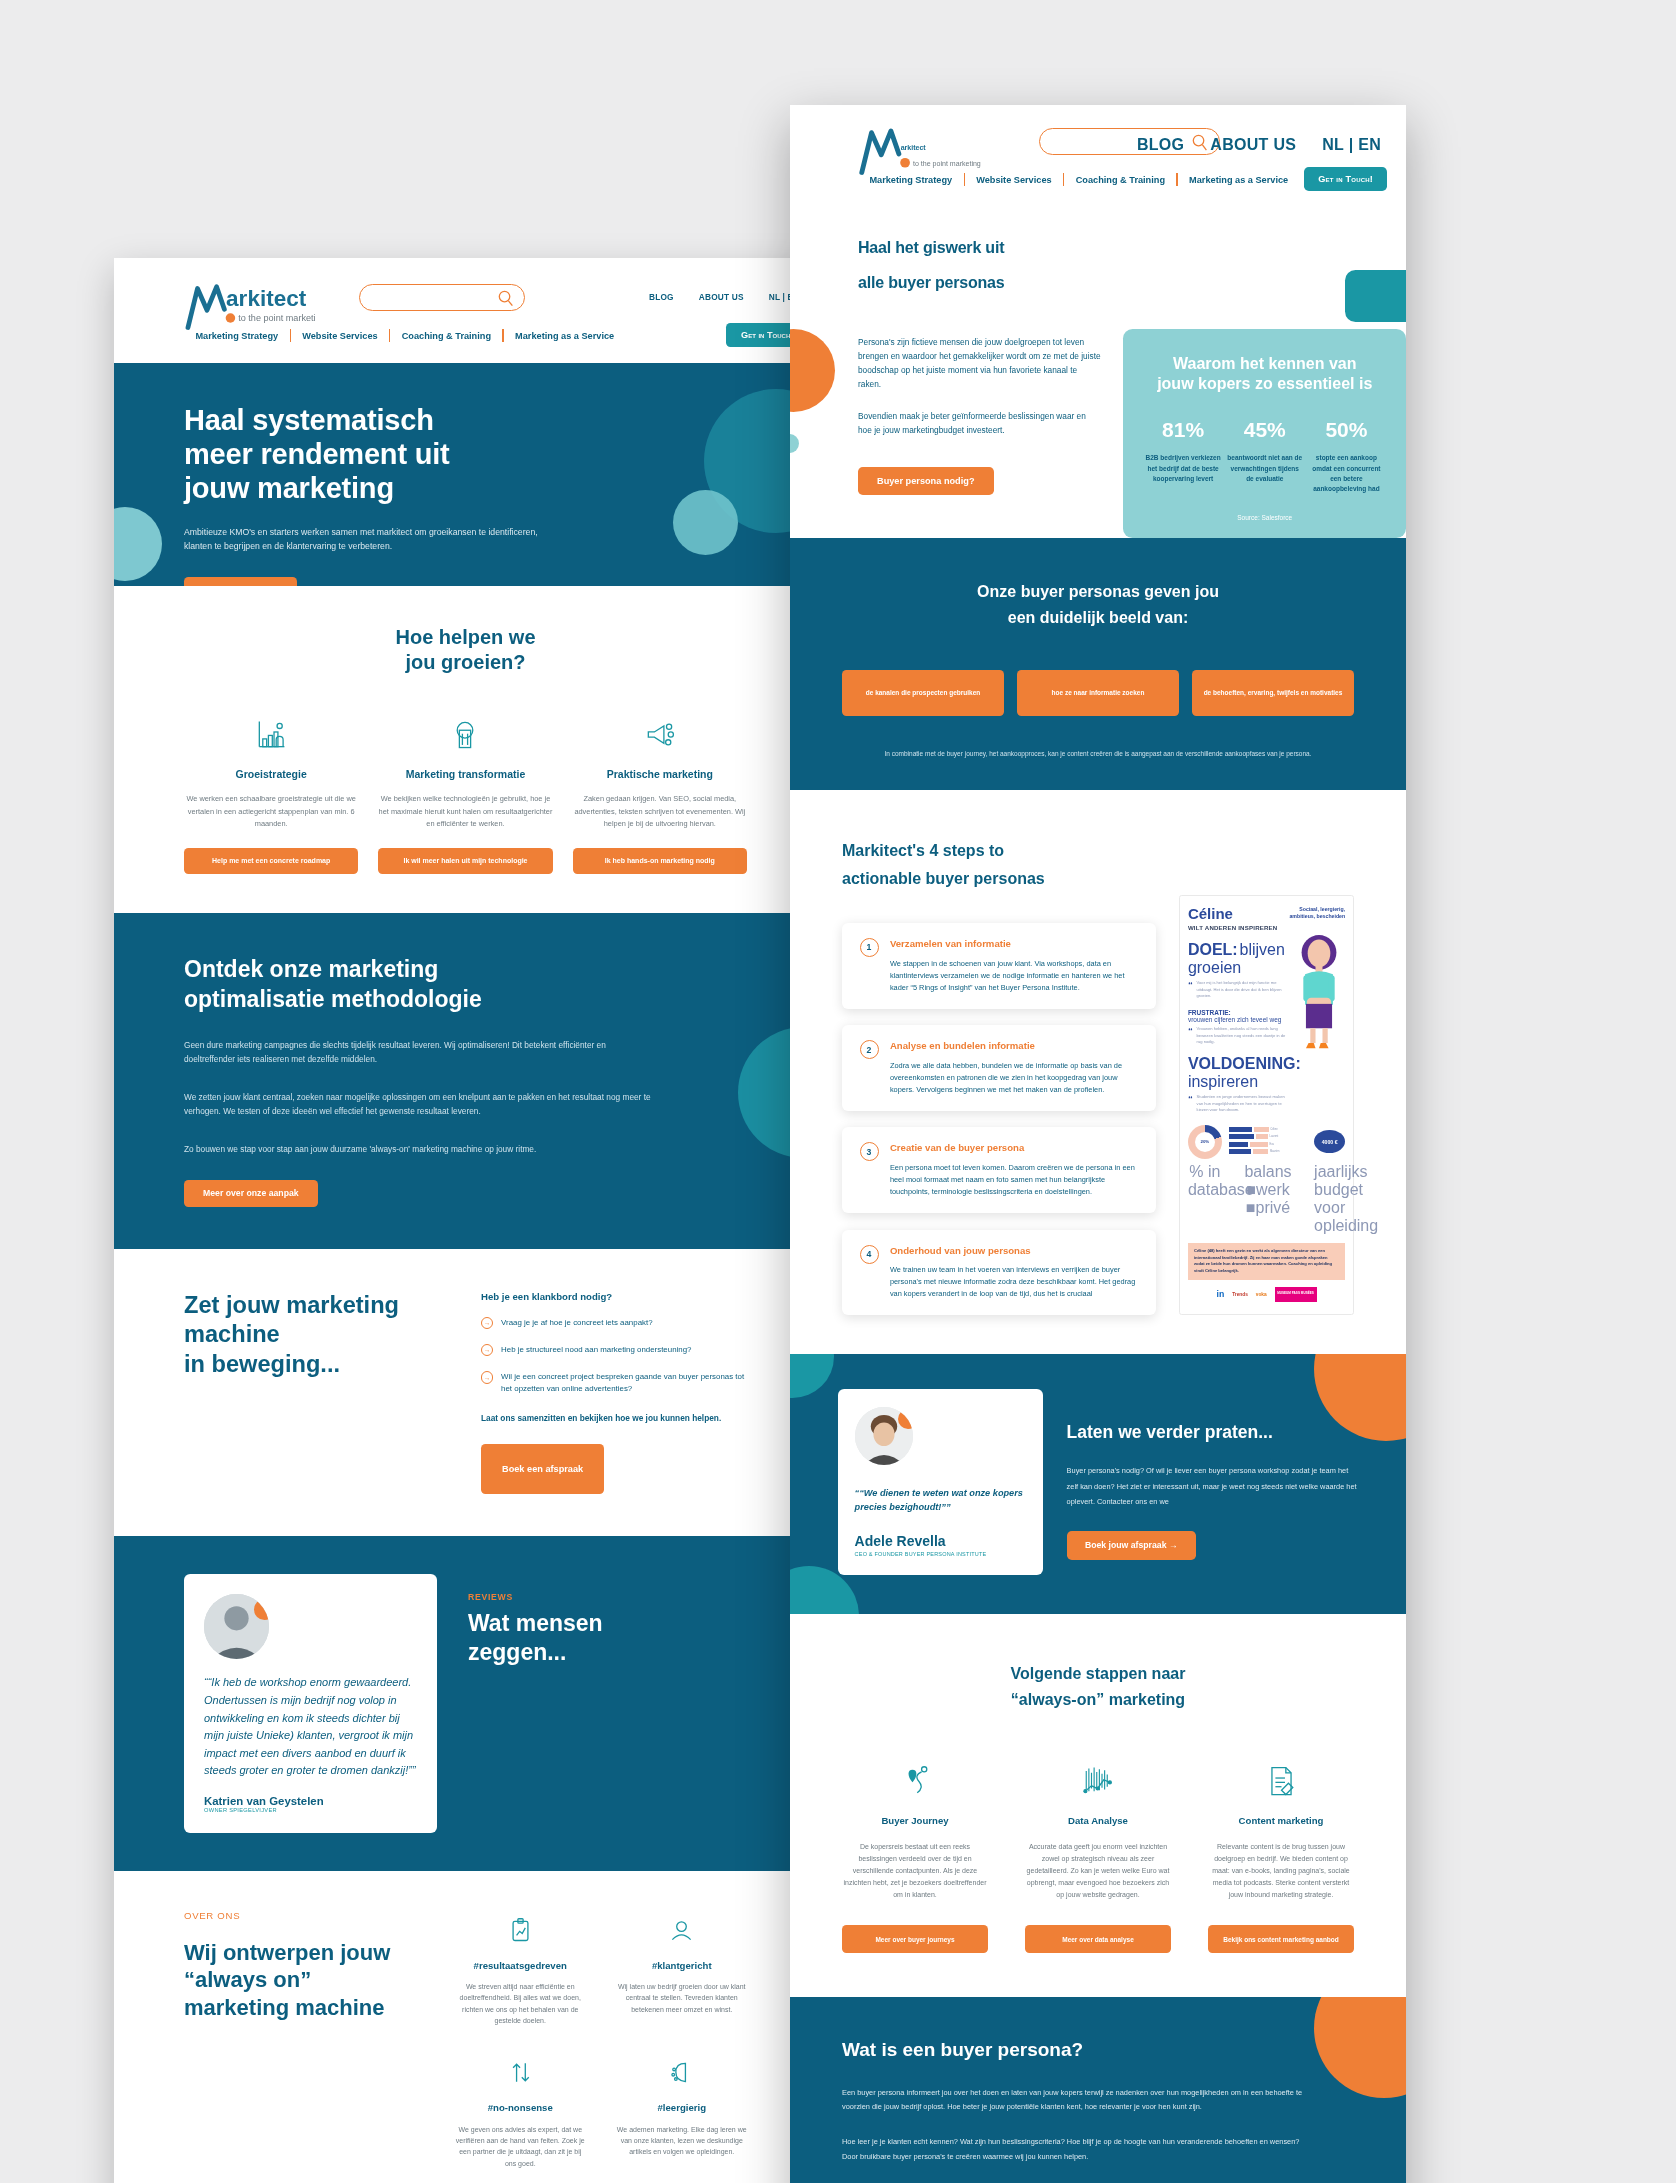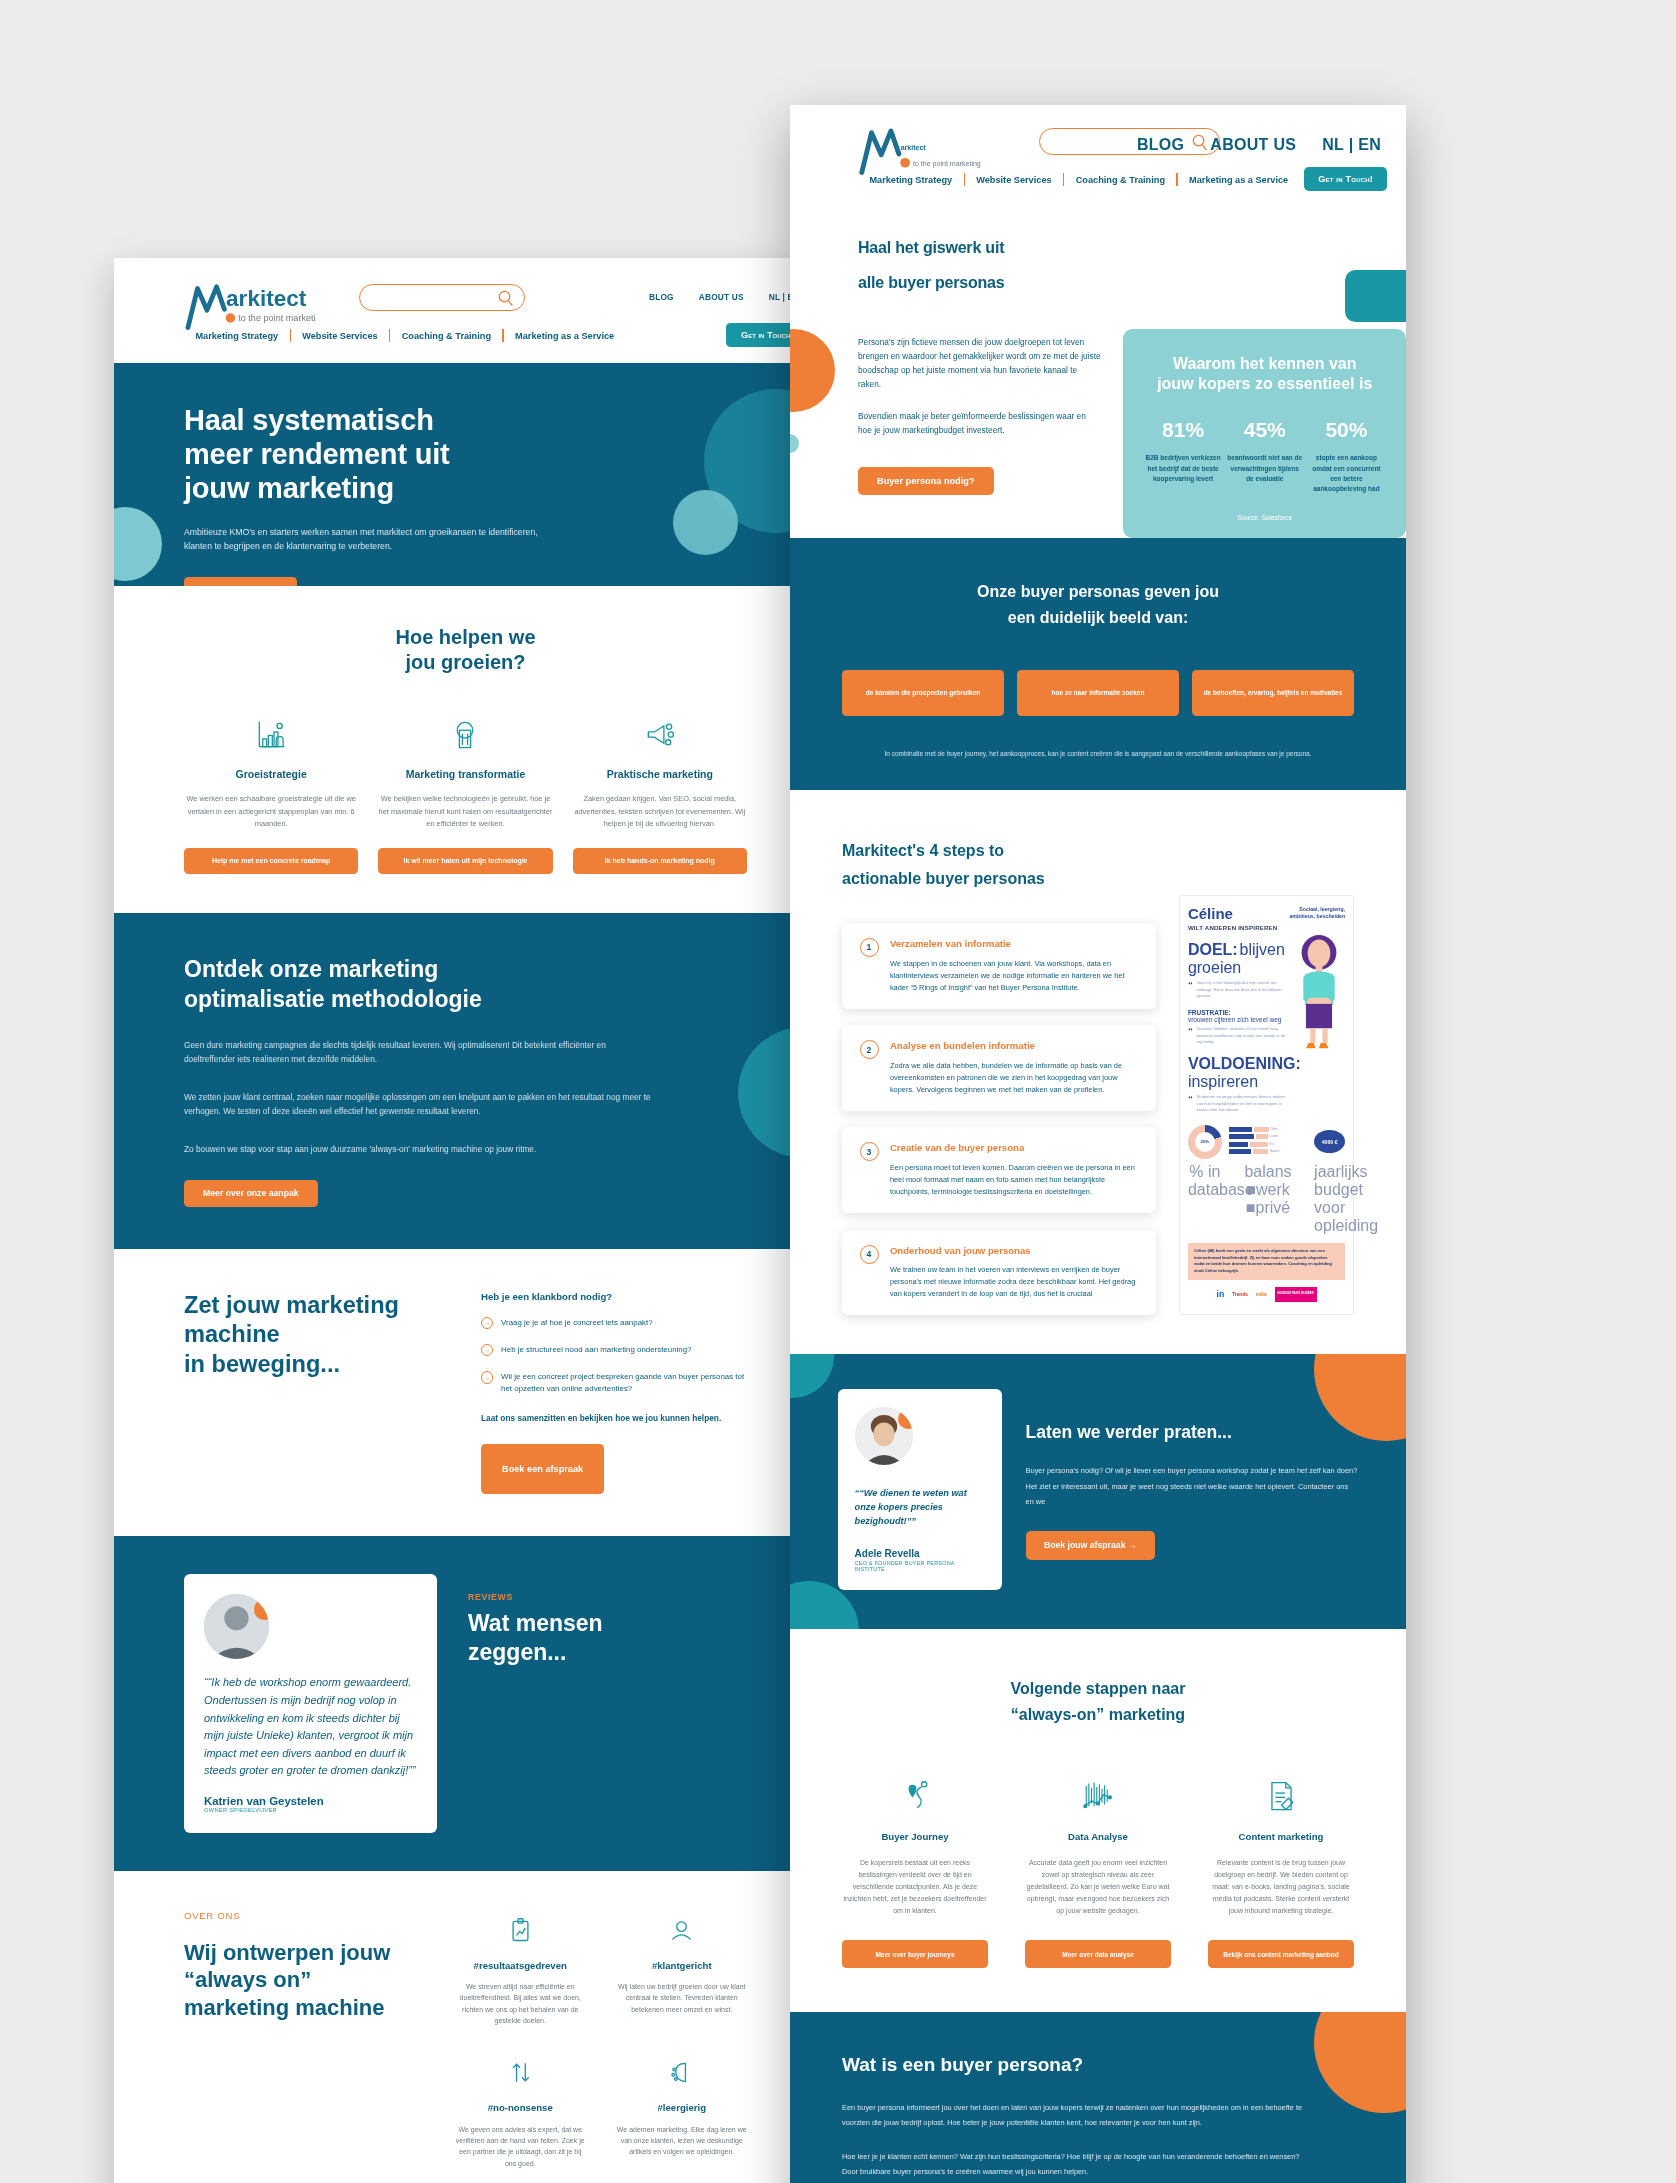--- a/index.html
+++ b/index.html
@@ -198,25 +198,25 @@
   .pc-bar u{font-size:2.6px;color:#8d98b5;text-decoration:none;}
   .pc-budget{width:31px;height:23px;border-radius:50%;background:#2b4a9b;color:#fff;
     font-size:5.2px;font-weight:700;display:flex;align-items:center;justify-content:center;}
   .pc-caps{display:flex;gap:7px;margin-top:4.4px;color:#8d98b5;font-size:3.5px;text-align:center;}
   .pc-note{background:#f9cdb9;color:#1c2f5e;font-size:4.1px;line-height:1.6;padding:5.2px 6.1px;margin-top:7.9px;font-weight:700;}
   .pc-logos{display:flex;gap:7.9px;justify-content:center;margin-top:7px;align-items:center;}
   .pc-logos span{height:15px;display:flex;align-items:center;justify-content:center;font-size:4.8px;font-weight:800;}
 
   
   .pf-quote{background:var(--blue);padding:35px 48px 39px;display:flex;gap:23.6px;position:relative;overflow:hidden;}
-  .qcard{background:#fff;border-radius:6.1px;padding:17.5px 16.6px;width:164px;position:relative;z-index:2;}
+  .qcard{background:#fff;border-radius:6.1px;padding:17.5px 16.6px;width:205px;position:relative;z-index:2;}
   .qcard .ph{width:58px;height:58px;border-radius:50%;background:#e3e6e8;position:relative;overflow:hidden;}
   .qcard .ph .dot{position:absolute;right:-5.2px;top:2.6px;width:20px;height:20px;border-radius:50%;background:var(--orange);}
   .qcard q{display:block;margin-top:21px;color:var(--blue);font-size:9.2px;line-height:1.55;font-style:italic;font-weight:600;}
-  .qcard .nm{margin-top:19px;color:var(--blue);font-size:10px;font-weight:800;}
+  .qcard .nm{margin-top:19px;color:var(--blue);font-size:14px;font-weight:800;}
   .qcard .rl{color:var(--teal);font-size:5.5px;letter-spacing:0.2px;margin-top:1.7px;}
   .pf-quote .rt{flex:1;padding-top:33px;z-index:2;}
   .pf-quote .rt h2{color:#fff;font-size:17.5px;font-weight:800;}
   .pf-quote .rt p{color:#dceaf1;font-size:7.4px;line-height:2.05;margin-top:20px;}
   .pf-quote .rt .btn{display:inline-block;margin-top:22px;background:var(--orange);color:#fff;
     padding:9.6px 18.3px;border-radius:4.8px;font-size:8.7px;font-weight:700;}
   .q-orange{position:absolute;right:-52px;top:-57px;width:144px;height:144px;border-radius:50%;background:var(--orange);z-index:1;}
   .q-tealtop{position:absolute;left:-39px;top:-39px;width:83px;height:83px;border-radius:50%;background:var(--teal);z-index:1;}
   .q-tealbot{position:absolute;left:-31px;bottom:-52px;width:100px;height:100px;border-radius:50%;background:var(--teal);z-index:3;}
 

